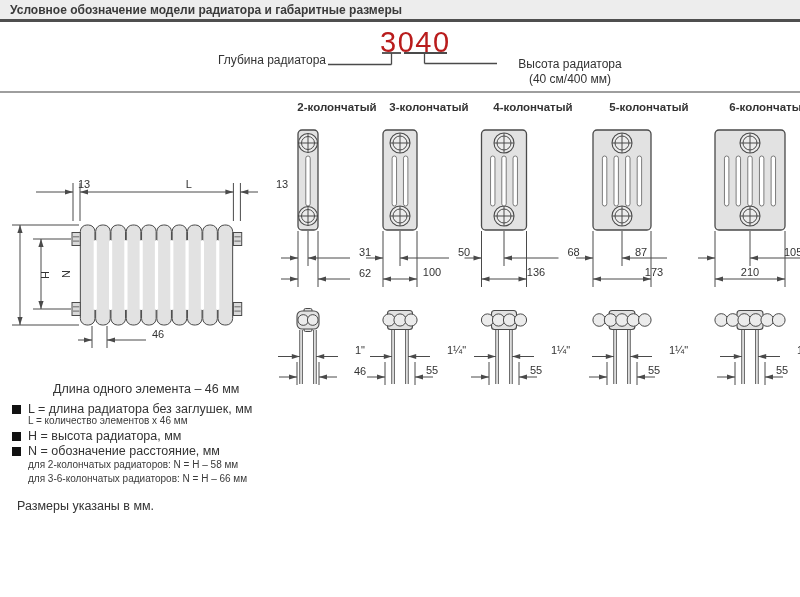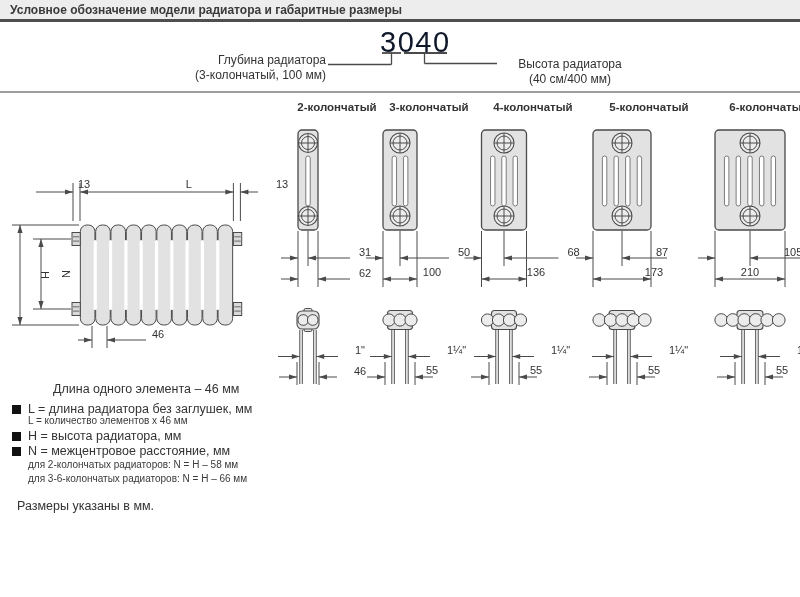--- a/index.html
+++ b/index.html
@@ -2,21 +2,21 @@
 <html><head>
 <meta charset="utf-8">
 <style>
   html,body{margin:0;padding:0;background:#fff;}
   .page{position:relative;width:800px;height:597px;background:#fff;overflow:hidden;
         font-family:"Liberation Sans",sans-serif;color:#333;}
   .header-bar{position:absolute;left:0;top:0;width:800px;height:22px;background:#ededed;
               border-bottom:3px solid #4f4f4f;box-sizing:border-box;}
   .header-bar span{position:absolute;left:10px;top:3px;font-size:12px;font-weight:bold;color:#3a3a3a;}
   .sep{position:absolute;left:0;top:91px;width:800px;height:2px;background:#9e9e9e;}
-  .model-number{position:absolute;left:380px;top:26px;font-size:29px;letter-spacing:1.5px;color:#0f172a;}
+  .model-number{position:absolute;left:380px;top:26px;font-size:29px;letter-spacing:1.5px;color:#b91c1c;}
   .lbl-block{position:absolute;font-size:12px;line-height:15px;color:#333;}
   .lbl-block.depth{left:120px;top:53px;width:206px;text-align:right;}
   .lbl-block.hgt{left:505px;top:57px;width:130px;text-align:center;}
   #cv{position:absolute;left:0;top:0;}
   #labels{position:absolute;left:0;top:0;width:800px;height:597px;pointer-events:none;margin-left:32px;}
   .lbl{position:absolute;font-size:11px;color:#333;white-space:nowrap;}
   .lbl.c{transform:translateX(-50%);}
   .lbl.b{font-weight:bold;}
   .lbl.rot{transform:translate(-50%,-50%) rotate(-90deg);}
   .notes{position:absolute;left:0;top:0;width:420px;}
@@ -34,21 +34,20 @@
   <div class="header-bar">
     <span>Условное обозначение модели радиатора и габаритные размеры</span>
   </div>
 
   <div class="sep"></div>
 
   <div class="model-number">3040</div>
 
   <div class="lbl-block depth">
     <div>Глубина радиатора</div>
-    <div>(3-колончатый, 100 мм)</div>
   </div>
 
   <div class="lbl-block hgt">
     <div>Высота радиатора</div>
     <div>(40 см/400 мм)</div>
   </div>
 
   <svg id="cv" width="800" height="597">
       <line x1="382" y1="53" x2="401" y2="53" stroke="#4a4a4a" stroke-width="1.8"></line>
       <line x1="391.5" y1="53" x2="391.5" y2="64.5" stroke="#4a4a4a" stroke-width="1.3"></line>
@@ -332,21 +331,21 @@
       <div class="lbl" style="left: 426px; top: 245.5px;">50</div>
       <div class="lbl c" style="left: 400px; top: 266px;">100</div>
       <div class="lbl" style="left: 415px; top: 343.5px;">1¼"</div>
       <div class="lbl c" style="left: 400px; top: 364px;">55</div>
       <div class="lbl c b" style="left: 501px; top: 101px; font-size: 11.5px;">4-колончатый</div>
       <div class="lbl" style="left: 535.5px; top: 245.5px;">68</div>
       <div class="lbl c" style="left: 504px; top: 266px;">136</div>
       <div class="lbl" style="left: 519px; top: 343.5px;">1¼"</div>
       <div class="lbl c" style="left: 504px; top: 364px;">55</div>
       <div class="lbl c b" style="left: 617px; top: 101px; font-size: 11.5px;">5-колончатый</div>
-      <div class="lbl" style="left: 624px; top: 245.5px;">87</div>
+      <div class="lbl" style="left: 603px; top: 245.5px;">87</div>
       <div class="lbl c" style="left: 622px; top: 266px;">173</div>
       <div class="lbl" style="left: 637px; top: 343.5px;">1¼"</div>
       <div class="lbl c" style="left: 622px; top: 364px;">55</div>
       <div class="lbl c b" style="left: 737px; top: 101px; font-size: 11.5px;">6-колончатый</div>
       <div class="lbl" style="left: 752px; top: 245.5px;">105</div>
       <div class="lbl c" style="left: 718px; top: 266px;">210</div>
       <div class="lbl" style="left: 765px; top: 343.5px;">1¼"</div>
       <div class="lbl c" style="left: 750px; top: 364px;">55</div>
       <div class="lbl c" style="left: 156.7px; top: 178px;">L</div>
       <div class="lbl c" style="left: 52px; top: 177.5px;">13</div>
@@ -365,21 +364,21 @@
     </div>
     <div class="n-sub" style="top:415px">L = количество элементов х 46 мм</div>
 
     <div class="note-item" style="top:429px">
       <span class="bullet"></span>
       <span>H = высота радиатора, мм</span>
     </div>
 
     <div class="note-item" style="top:444px">
       <span class="bullet"></span>
-      <span>N = межцентровое расстояние, мм</span>
+      <span>N = обозначение расстояние, мм</span>
     </div>
     <div class="n-sub" style="top:459px">для 2-колончатых радиаторов: N = H – 58 мм</div>
     <div class="n-sub" style="top:473px">для 3-6-колончатых радиаторов: N = H – 66 мм</div>
 
     <div class="n-footer">Размеры указаны в мм.</div>
   </div>
 
 </div>
 
 </body></html>

